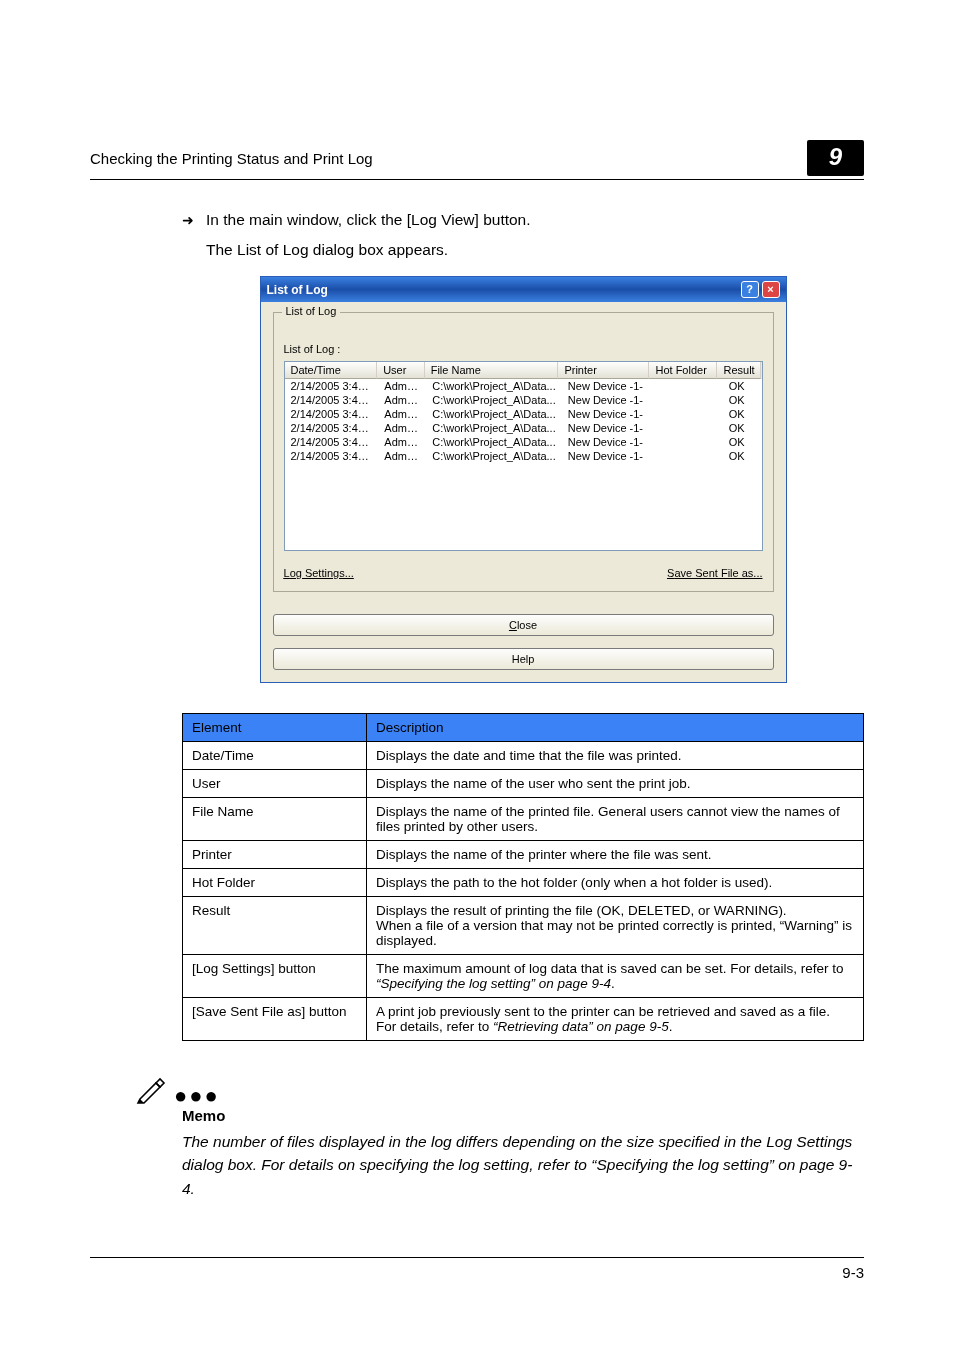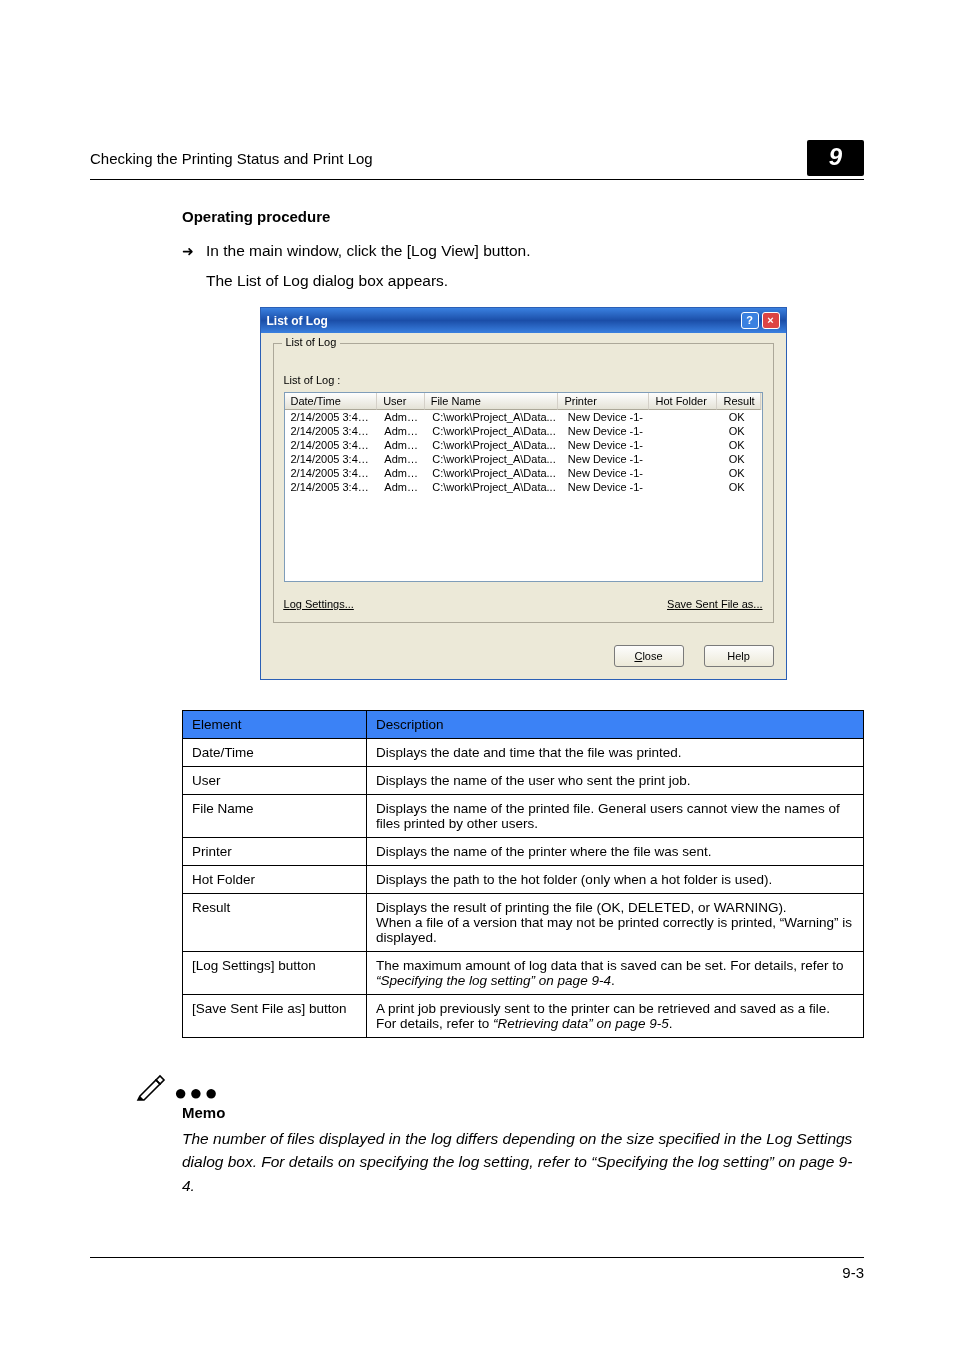--- a/index.html
+++ b/index.html
@@ -129,22 +129,23 @@
   .col-file { width:160px; }
   .col-prn  { width:108px; }
   .col-hot  { width:80px; }
   .col-res  { width:44px; }
   .dlg-links {
     display:flex; justify-content:space-between;
     margin-top:16px; font-size:11px;
   }
   .dlg-link { text-decoration:underline; cursor:pointer; }
   .dlg-buttons {
-    display:flex; justify-content:flex-end; gap:20px;
+    display:flex; justify-content:flex-end; gap:12px;
     padding:10px 12px 12px 12px;
+    flex-direction:column;
   }
   .win-btn {
     min-width:70px; height:22px;
     border:1px solid #7a7a7a;
     border-radius:3px;
     background:linear-gradient(#fdfdfd,#ece9d8);
     font-size:11px;
     text-align:center;
     line-height:20px;
   }
@@ -192,21 +193,20 @@
 <body>
 
 <div class="page">
   <div class="running-head">
     <span>Checking the Printing Status and Print Log</span>
     <span class="chapter-badge">9</span>
   </div>
 
   <div class="content">
 
-    <h3 class="op-proc">Operating procedure</h3>
 
     <p class="step">
       <span class="arrow">➜</span>
       <span>In the main window, click the [Log View] button.</span>
       <span class="sub">The List of Log dialog box appears.</span>
     </p>
 
     <div class="dialog">
       <div class="dlg-title">
         <span>List of Log</span>

